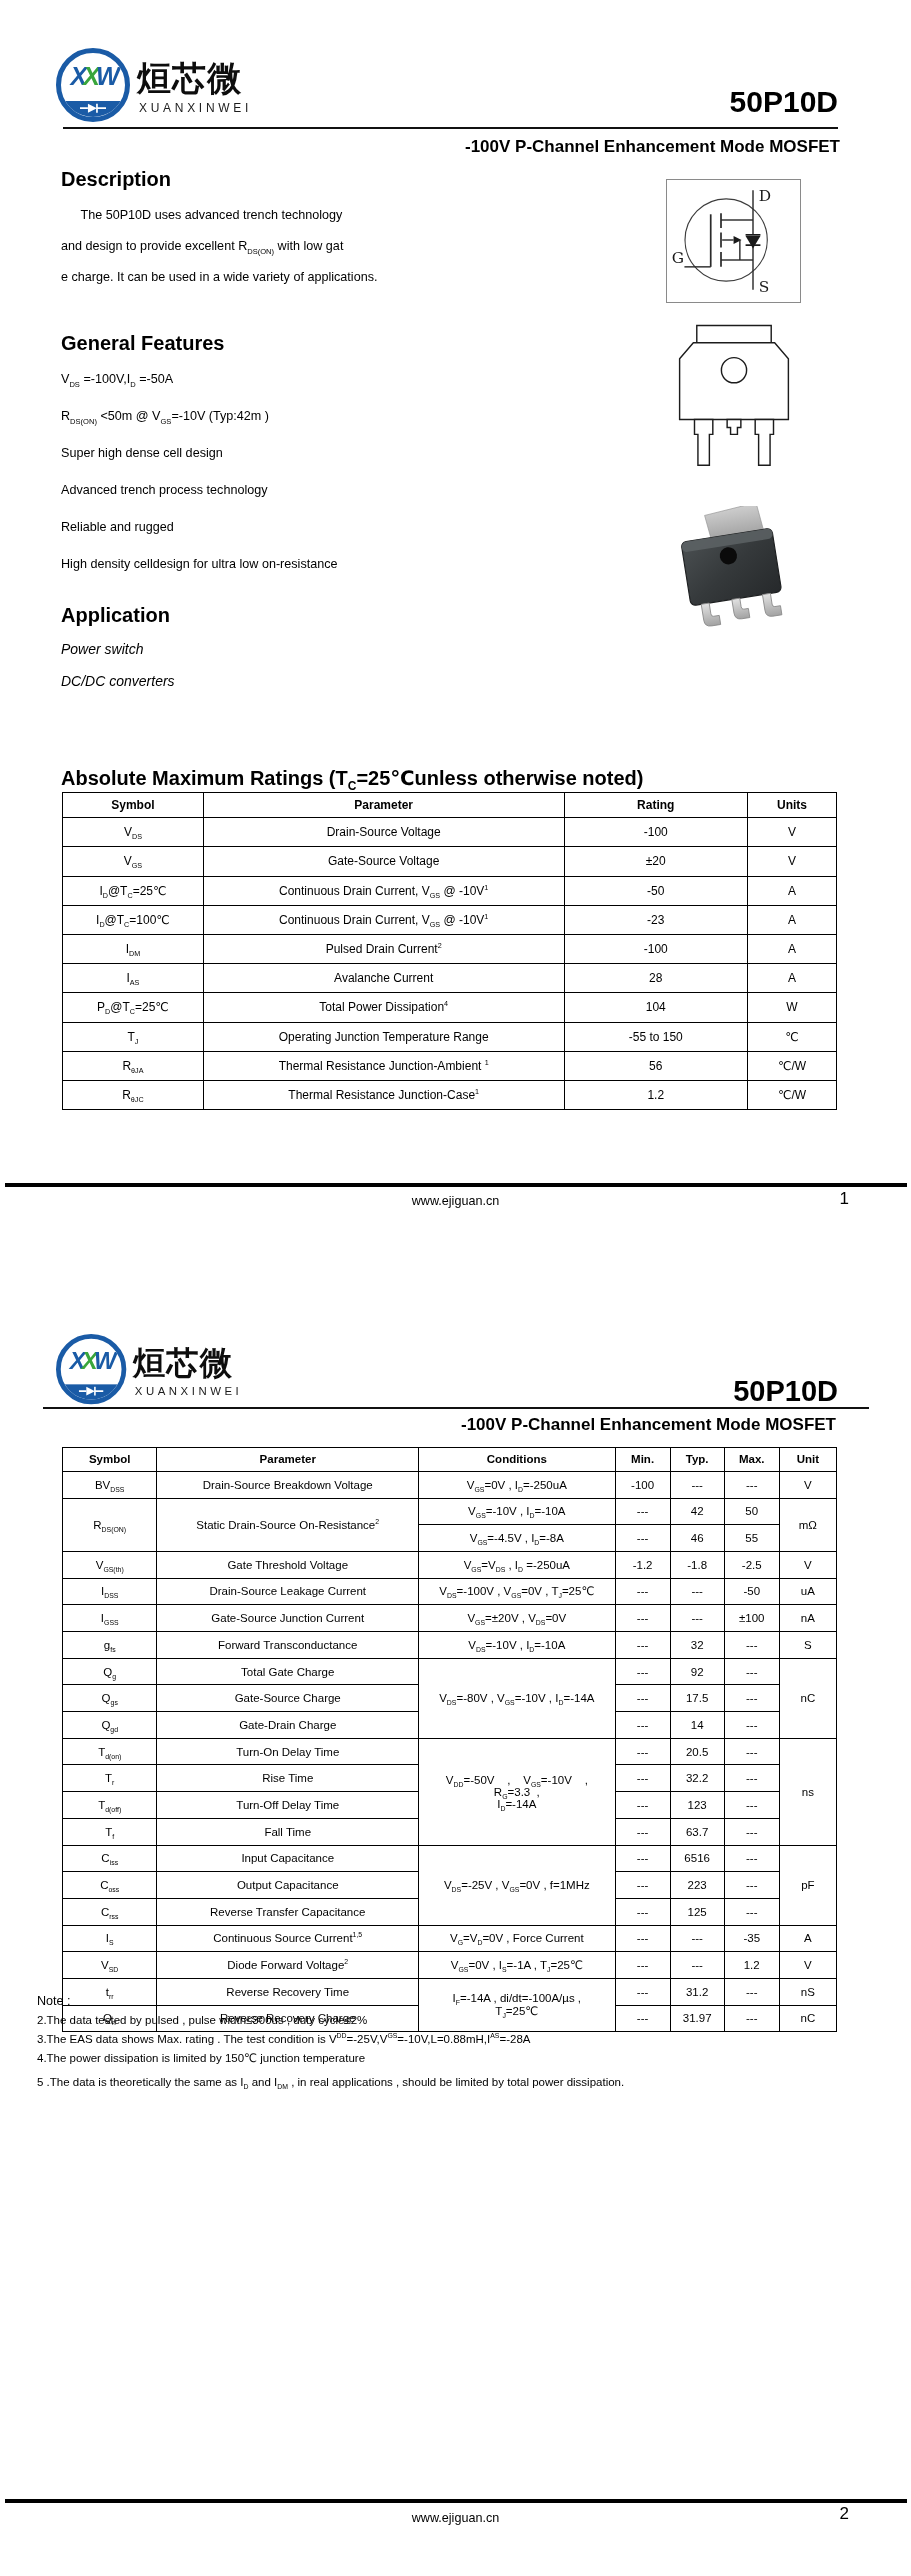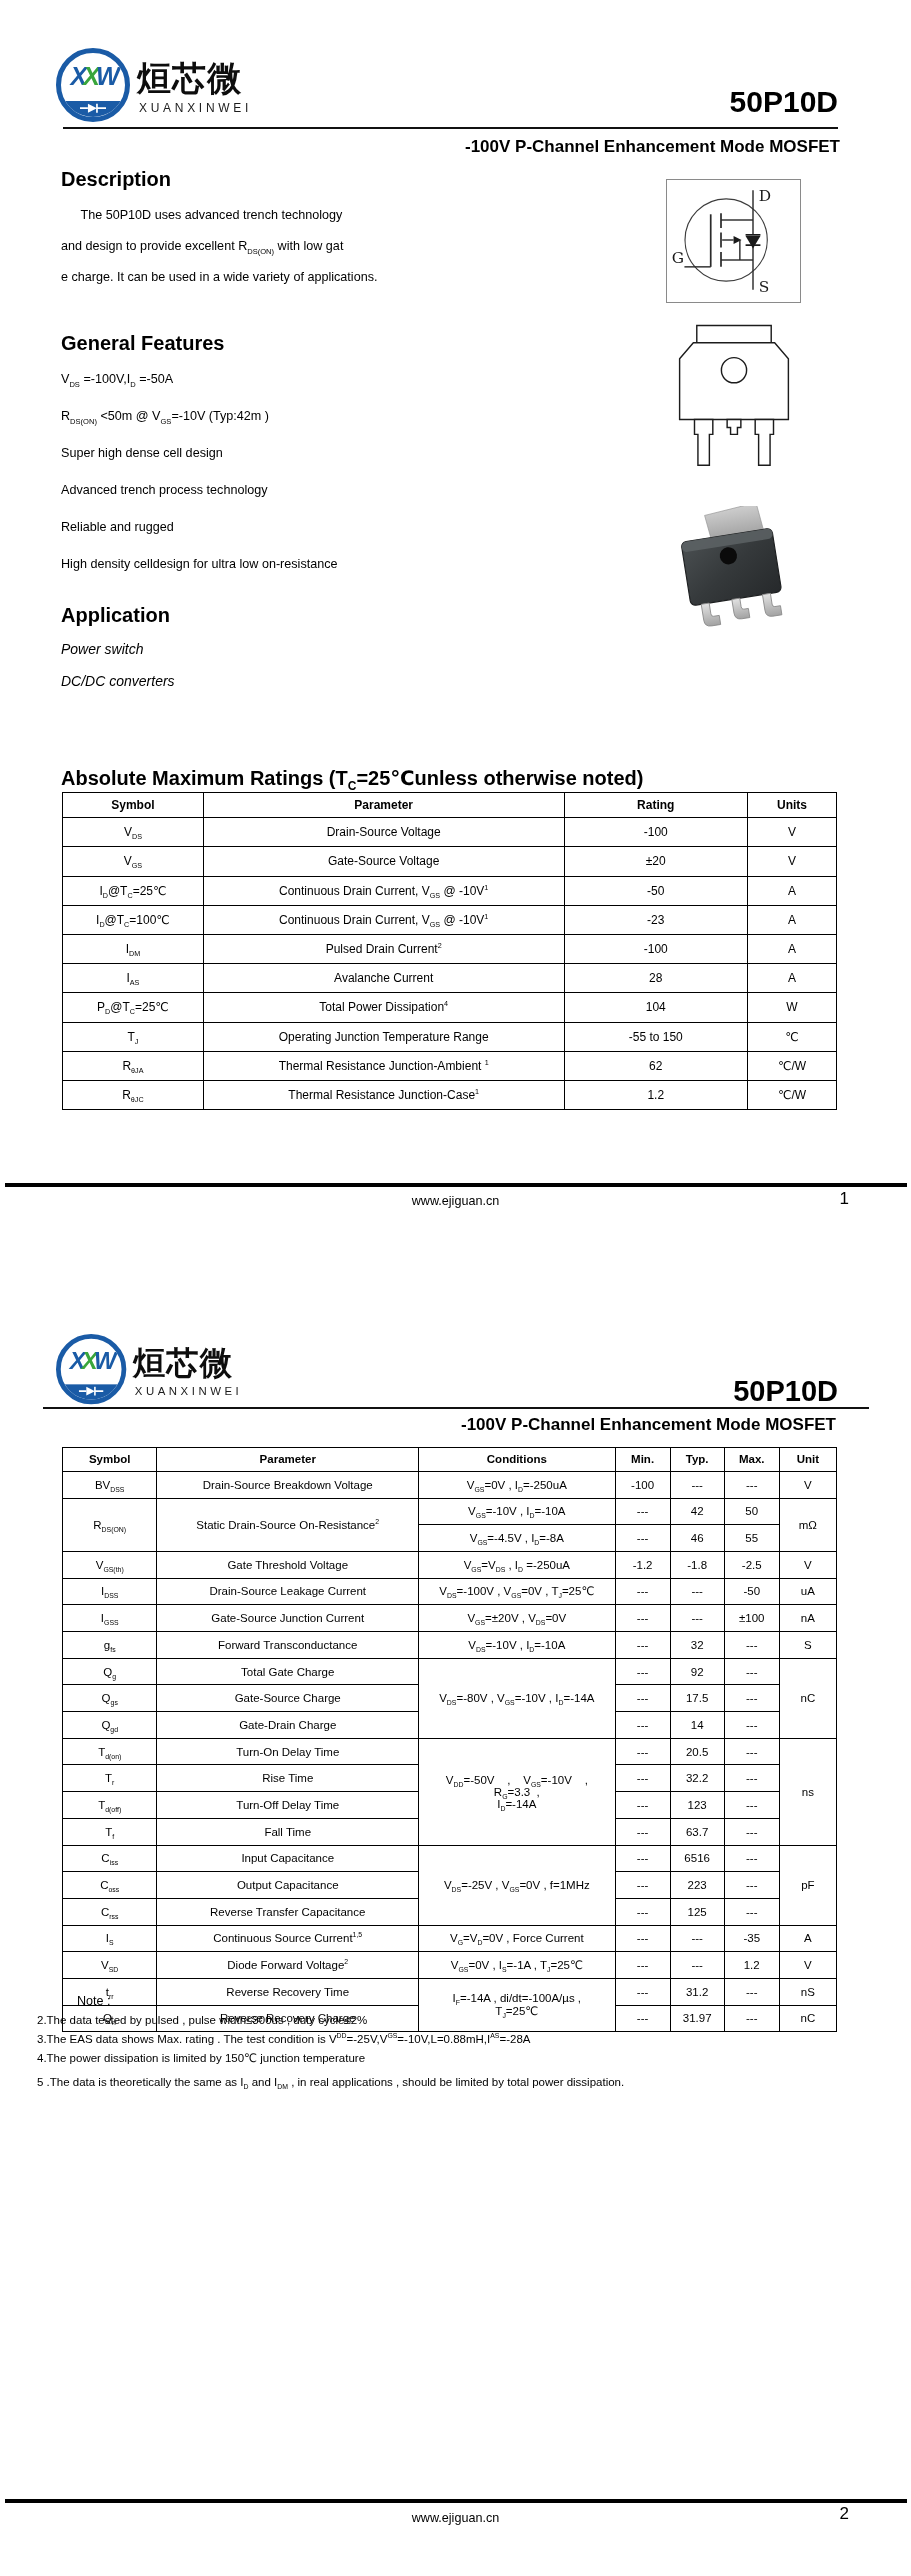--- a/index.html
+++ b/index.html
@@ -57,21 +57,21 @@
   table.ds th{font-weight:bold;}
   td.left{text-align:left;padding-left:5.2px;}
   #p1-table{width:775px;}
   #p1-table th{font-size:12px;height:22px;}
   #p1-table td{font-size:12px;height:26px;}
   #p2-table{width:775px;}
   #p2-table th{font-size:11.5px;height:20.7px;}
   #p2-table td{font-size:11.5px;height:23.5px;}
 
   
-  .note-h{font-size:12.6px;margin-left:40px;}
+  .note-h{font-size:12.6px;}
   .note-lines .li{line-height:19px;font-size:11.5px;}
   .note-lines .li:nth-child(4){margin-top:5.2px;}
 
   
   .footer-rule{height:4px;background:#000;}
   .footer-site{width:911px;text-align:center;font-size:12.6px;}
   .footer-num{width:34px;text-align:right;font-size:17px;}
 </style>
 </head>
 <body>
@@ -256,21 +256,21 @@
         </tr>
         <tr>
           <td>T<sub>J</sub></td>
           <td>Operating Junction Temperature Range</td>
           <td>-55 to 150</td>
           <td>℃</td>
         </tr>
         <tr>
           <td>R<sub>θJA</sub></td>
           <td>Thermal Resistance Junction-Ambient <sup>1</sup></td>
-          <td>62</td>
+          <td>56</td>
           <td>℃/W</td>
         </tr>
         <tr>
           <td>R<sub>θJC</sub></td>
           <td>Thermal Resistance Junction-Case<sup>1</sup></td>
           <td>1.2</td>
           <td>℃/W</td>
         </tr>
       </tbody>
     </table>

